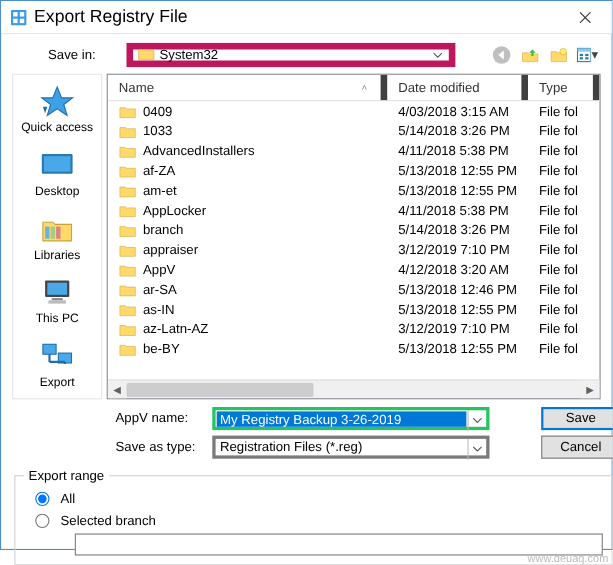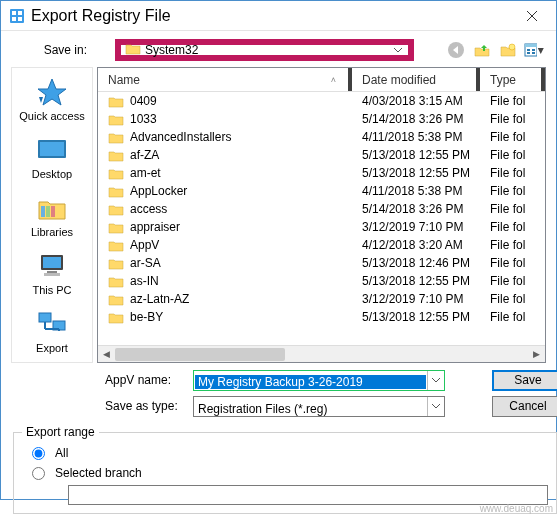--- a/index.html
+++ b/index.html
@@ -79,42 +79,42 @@
     flex:1; border:1px solid #828790;
     display:flex; flex-direction:column;
     min-height:0;
     position:relative;
     overflow:hidden;
   }
   .listhead {
     display:flex; height:24px; border-bottom:1px solid #e0e0e0;
     background:#fff; font-size:12px; color:#333;
   }
-  .col { display:flex; align-items:center; padding-left:10px; border-right:4px solid #404040;}
+  .col { display:flex; align-items:center; padding-left:10px; border-right:6px solid #404040;}
   .col-name { width:254px; position:relative;}
   .col-date { width:128px;}
   .col-type { flex:1;}
   .sortarr { margin-left:auto; margin-right:12px; color:#888; font-size:9px;}
   .listbody { flex:1; overflow:hidden; }
   .lrow { display:flex; height:18px; align-items:center;}
   .lrow .c-name { width:254px; display:flex; align-items:center; padding-left:10px; gap:6px; overflow:hidden; white-space:nowrap;}
   .lrow .c-date { width:128px; padding-left:10px; white-space:nowrap;}
   .lrow .c-type { flex:1; padding-left:10px; white-space:nowrap;}
   .folder-ico { flex-shrink:0; }
   .hscroll {
     height:17px; background:#f0f0f0; border-top:1px solid #ddd;
     display:flex; align-items:center;
   }
   .hscroll .arrbtn { width:17px; height:17px; background:#f0f0f0; display:flex; align-items:center; justify-content:center; color:#606060; font-size:9px;}
   .hscroll .track { flex:1; height:17px; position:relative;}
   .hscroll .thumb { position:absolute; left:0; top:2px; width:170px; height:13px; background:#cdcdcd; border-radius:2px;}
   .bottom-fields { padding:4px 0 2px 94px; }
   .frow { display:flex; align-items:center; height:26px; gap:8px;}
   .frow .flbl { width:80px; }
-  .frow .fcombo { width:252px; height:21px; border:1px solid #22c55e; display:flex; align-items:flex-end;}
+  .frow .fcombo { width:252px; height:21px; border:3px solid #22c55e; display:flex; align-items:flex-start;}
   .frow.savetype .fcombo { border-color:#7a7a7a;}
   .fcombo .finput { flex:1; padding:0 4px; }
   .fcombo .finput.sel { background:#0078d7; color:#fff; margin:1px; padding:0 3px;}
   .fcombo .fdrop { width:17px; height:19px; border-left:1px solid #bbb; display:flex; align-items:center; justify-content:center; color:#555;}
   .btncol { width:52px; margin-left:auto; margin-right:2px;}
   .btn {
     width:72px; height:21px; border:1px solid #7a7a7a; background:#e1e1e1;
     display:flex; align-items:center; justify-content:center;
     font-size:12px; font-family:inherit;
   }
@@ -329,21 +329,21 @@
                 <span>AppLocker</span>
               </div>
               <div class="c-date">4/11/2018 5:38 PM</div>
               <div class="c-type">File fol</div>
             </div>
             <div class="lrow">
               <div class="c-name">
                 <svg class="folder-ico" width="16" height="13">
                   <path d="M1 3 L6 3 L7 4 L15 4 L15 12 L1 12 Z" fill="#ffd96a" stroke="#caa43a" stroke-width="0.5"></path>
                 </svg>
-                <span>access</span>
+                <span>branch</span>
               </div>
               <div class="c-date">5/14/2018 3:26 PM</div>
               <div class="c-type">File fol</div>
             </div>
             <div class="lrow">
               <div class="c-name">
                 <svg class="folder-ico" width="16" height="13">
                   <path d="M1 3 L6 3 L7 4 L15 4 L15 12 L1 12 Z" fill="#ffd96a" stroke="#caa43a" stroke-width="0.5"></path>
                 </svg>
                 <span>appraiser</span>

